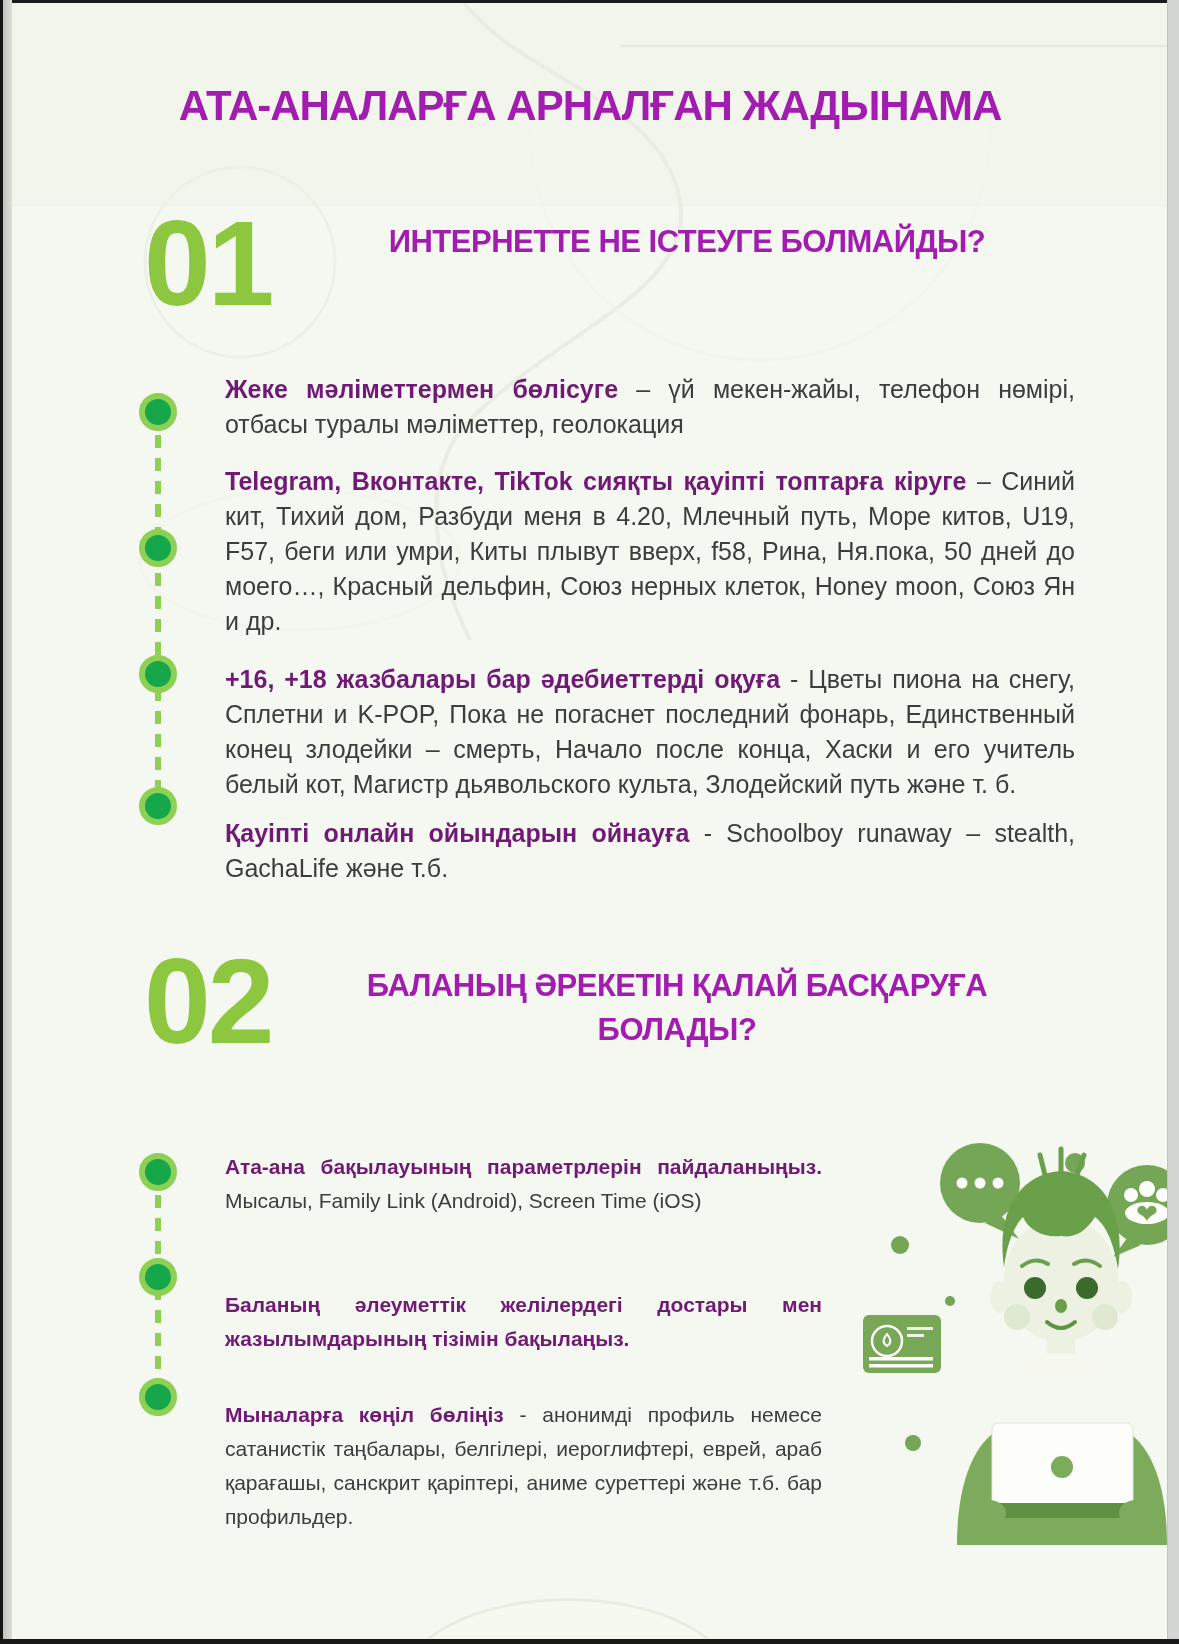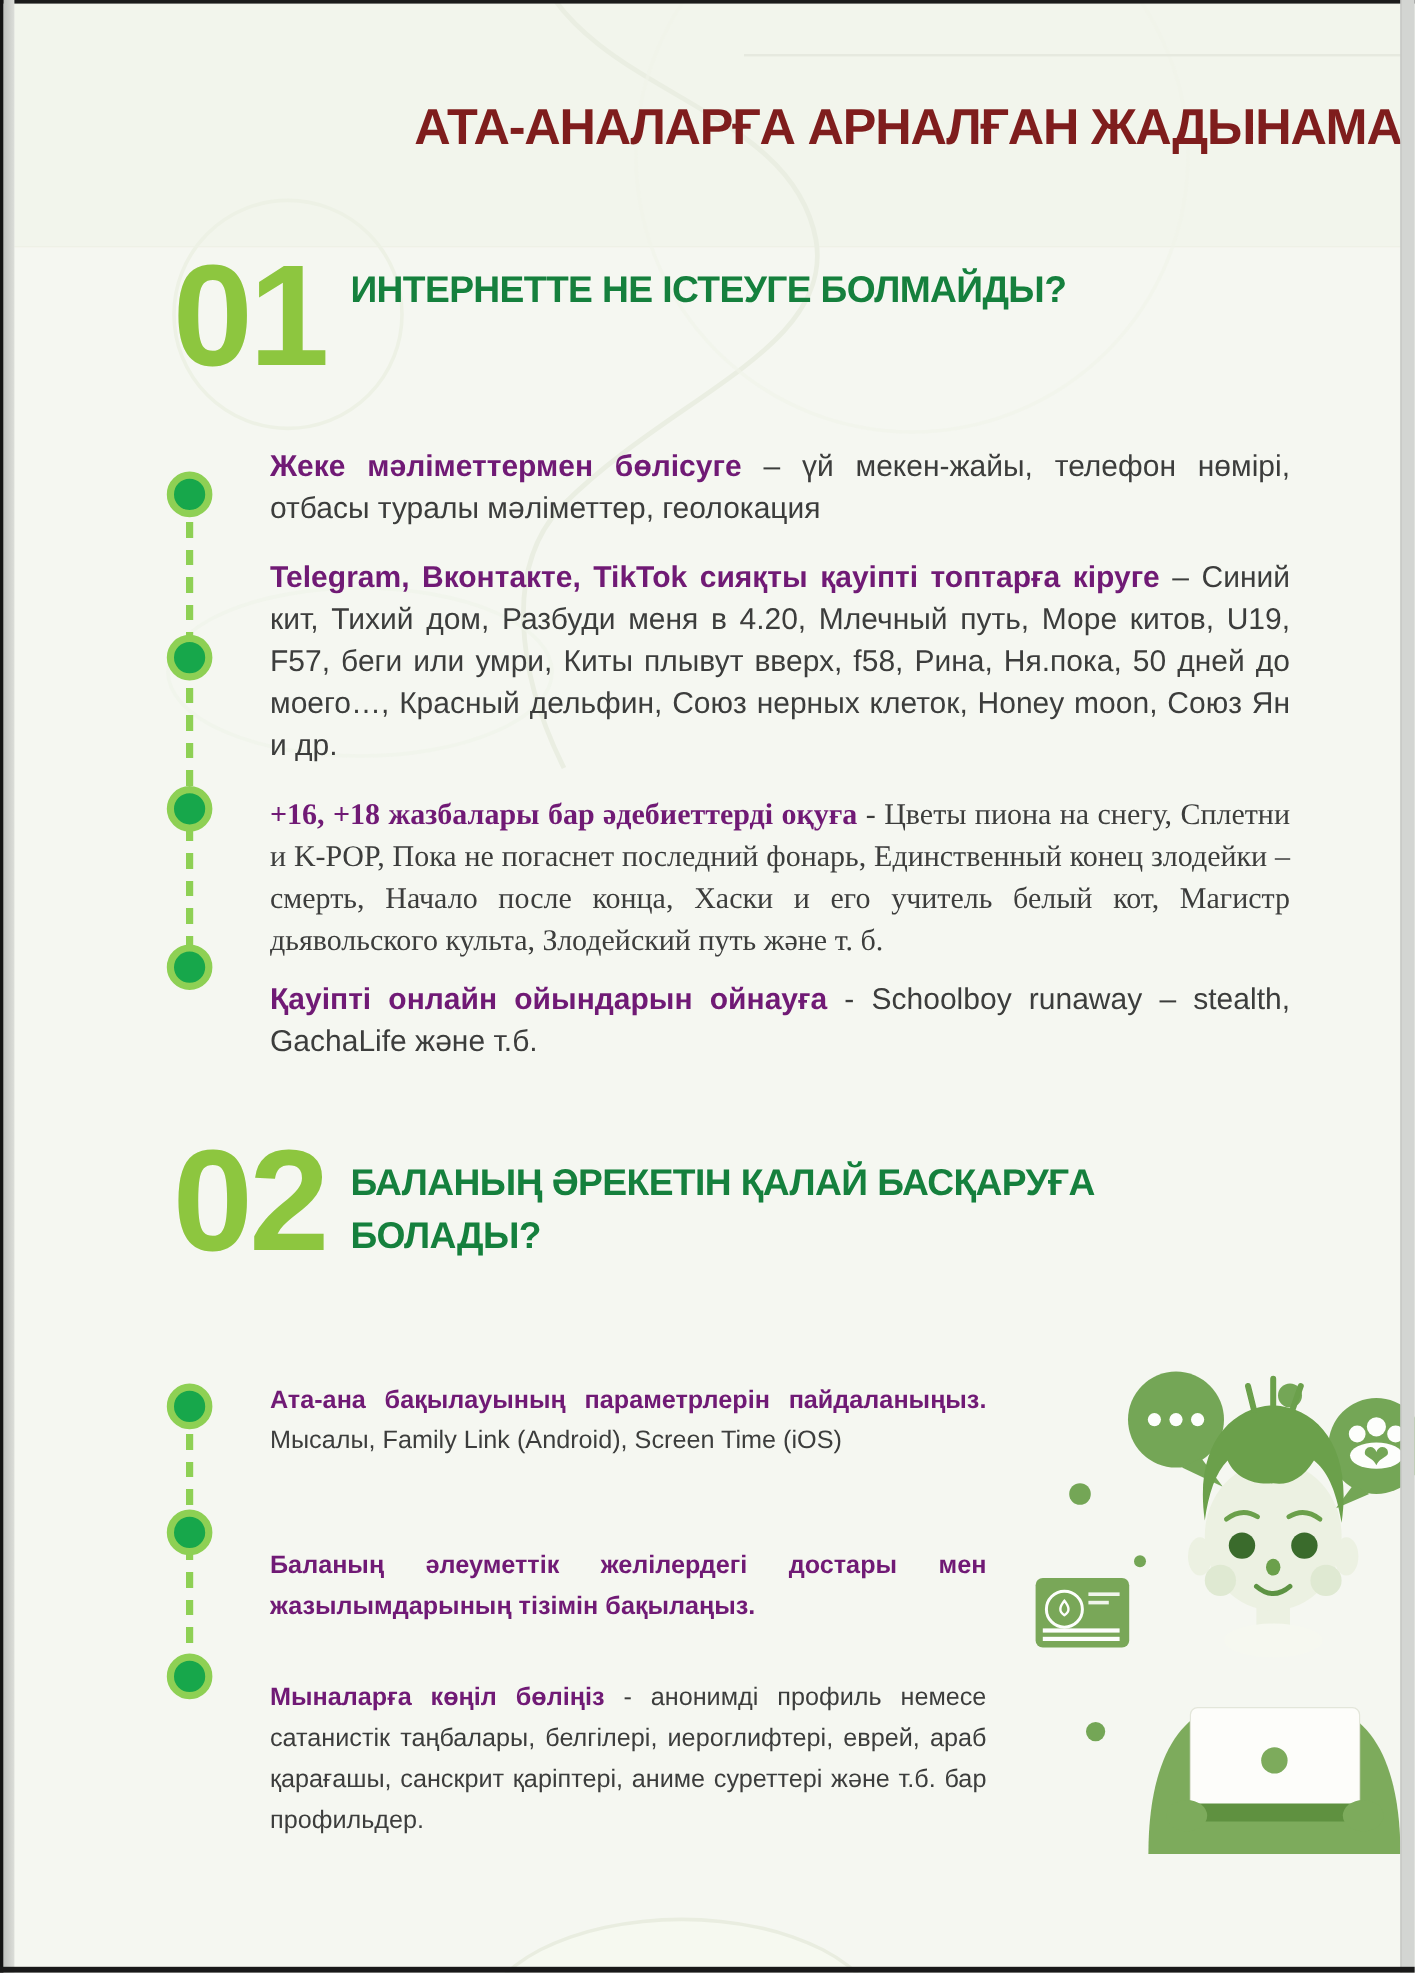--- a/index.html
+++ b/index.html
@@ -19,35 +19,36 @@
   .edge-bottom-dark{left:0;bottom:0;width:100%;height:5px;background:#191919;}
 
   .top-band{position:absolute;left:12px;top:3px;right:11px;height:202px;background:#f2f5ec;border-bottom:1px solid #eef1e6;z-index:0;}
   .faint-line{position:absolute;left:620px;top:45px;width:548px;height:2px;background:#e6e9df;z-index:1;}
   .deco-svg{position:absolute;left:0;top:0;z-index:0;}
   .deco-blob{position:absolute;left:400px;top:1598px;width:330px;height:170px;border-radius:50%;
     background:#f6f9f0;border:3px solid #e9ede0;z-index:1;}
 
   .page-title{
     position:absolute;left:12px;top:82px;width:1156px;
-    text-align:right;z-index:2;
+    text-align:center;z-index:2;
     font-size:42px;font-weight:700;letter-spacing:-1px;
-    color:#7f1d1d;
+    color:#a21caf;
   }
   .section-number{
     position:absolute;left:104px;z-index:2;
     font-size:120px;font-weight:700;line-height:0.85;
     color:#8dc63f;letter-spacing:-3px;margin-left:40px;
   }
   .num-01{top:212px;}
   .num-02{top:950px;}
   .section-heading{
-    position:absolute;left:292px;z-index:2;
+    position:absolute;left:307px;z-index:2;
     font-size:31px;font-weight:700;letter-spacing:-0.5px;
-    color:#15803d;
+    color:#a21caf;
+    text-align:center;
   }
   .heading-01{top:224px;width:760px;}
   .heading-02{top:964px;width:740px;line-height:44px;}
 
   .timeline-line{
     position:absolute;left:155px;width:6px;z-index:1;
     background:repeating-linear-gradient(180deg,#8ed054 0 13px,transparent 13px 23px);
     border-radius:3px;
   }
   .tl1{top:412px;height:394px;}
@@ -58,21 +59,21 @@
     background:#17a74b;border:6px solid #8ed054;
   }
 
   .bullet{
     position:absolute;z-index:2;
     text-align:justify;color:#3c3d3c;
   }
   .b-s1{left:225px;width:850px;font-size:25px;line-height:35px;}
   .b-s2{left:225px;width:597px;font-size:21px;line-height:34px;}
   .lead{color:#701a75;font-weight:700;}
-  .s1b1{top:372px;} .s1b2{top:464px;} .s1b3{top:662px;font-family:Liberation Serif, serif;} .s1b4{top:816px;}
+  .s1b1{top:372px;} .s1b2{top:464px;} .s1b3{top:662px;} .s1b4{top:816px;}
   .s2b1{top:1150px;} .s2b2{top:1288px;} .s2b3{top:1398px;}
 
   .illustration{position:absolute;left:845px;top:1105px;z-index:2;}
 </style>
 </head>
 <body>
 
 <div class="page">
 
   <div class="top-band"></div>

